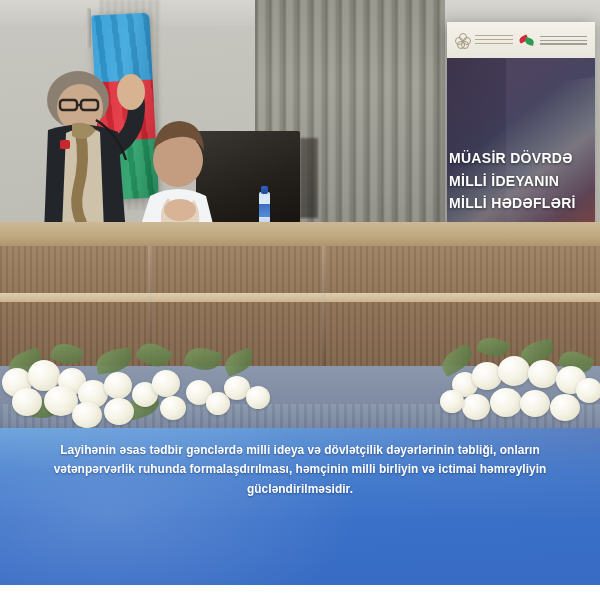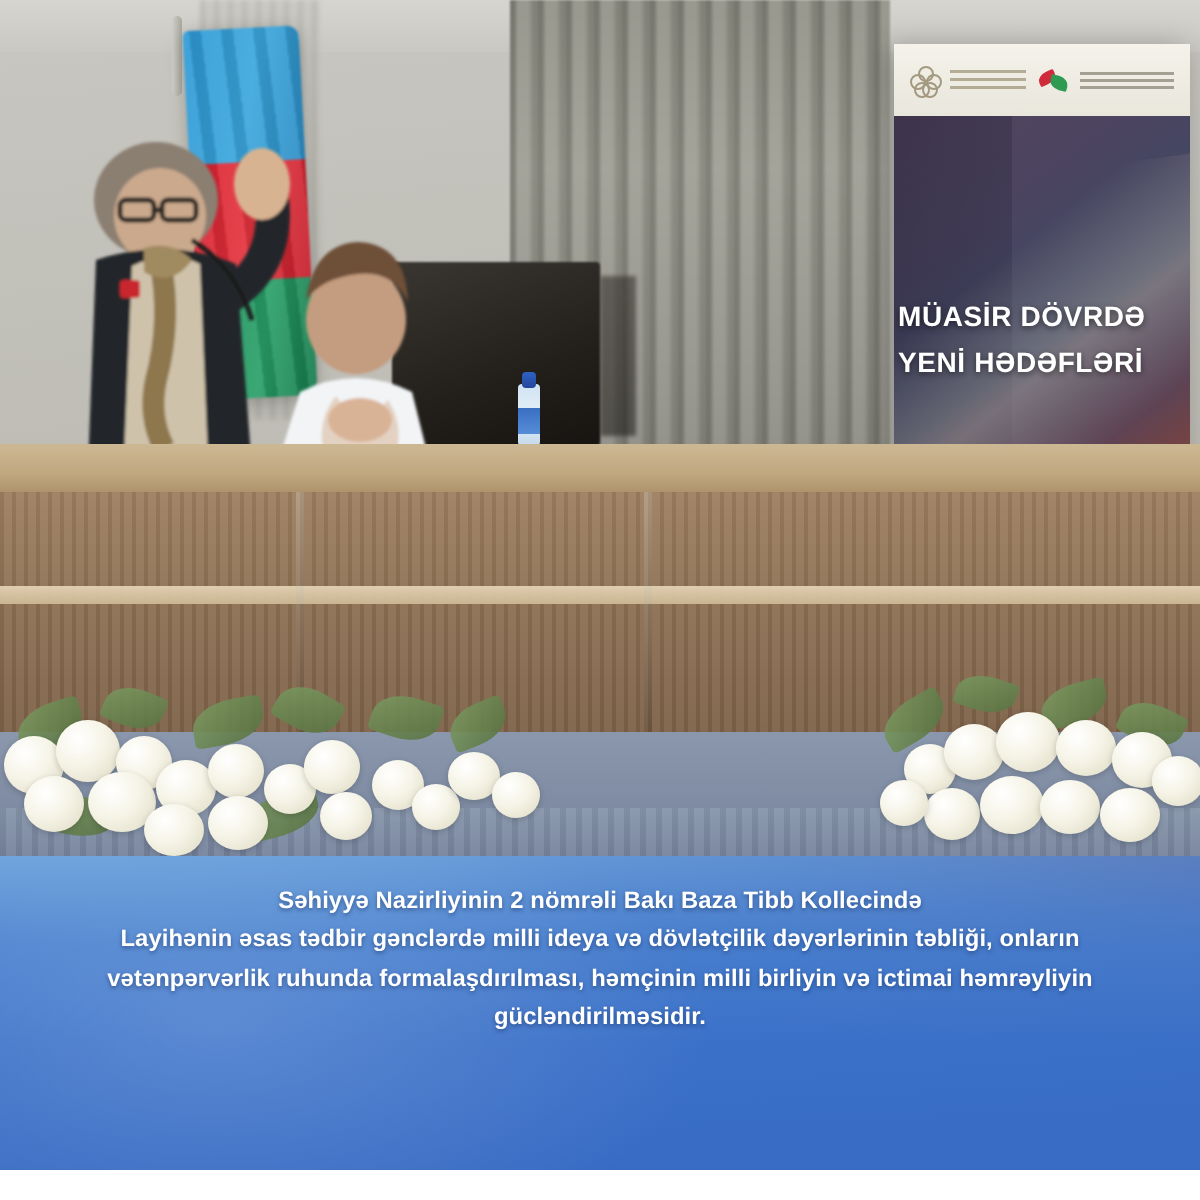--- a/index.html
+++ b/index.html
@@ -355,21 +355,22 @@
             <span class="l2"></span>
         </span>
         <span class="logo-text-b"></span>
       </div>
       <div class="banner-body">
         <div class="banner-dark"></div>
         <div class="banner-sheen"></div>
       </div>
       <div class="banner-title">
         <div>MÜASİR DÖVRDƏ</div>
-        <div>YENİ HƏDƏFLƏRİ</div>
+        <div>MİLLİ İDEYANIN</div>
+        <div>MİLLİ HƏDƏFLƏRİ</div>
       </div>
     </div>
 
     <div class="baki-sign">
       <span>BAKI</span>
     </div>
 
     <div class="bottle">
       <div class="cap"></div>
       <div class="lbl"></div>
@@ -425,21 +426,20 @@
       <div class="rose" style="left:550px;top:394px; width:30px; height:27px;"></div>
       <div class="rose" style="left:576px;top:378px; width:26px; height:25px;"></div>
       <div class="rose" style="left:440px;top:390px; width:24px; height:23px;"></div>
     </div>
   </div>
 
   <div class="caption-wrap">
     <div class="caption-bg"></div>
     <div class="caption-sheen"></div>
     <div class="caption-text">
-      <span class="ln">Səhiyyə Nazirliyinin 2 nömrəli Bakı Baza Tibb Kollecində</span>
       <span class="ln">Layihənin əsas tədbir gənclərdə milli ideya və dövlətçilik dəyərlərinin təbliği, onların</span>
       <span class="ln">vətənpərvərlik ruhunda formalaşdırılması, həmçinin milli birliyin və ictimai həmrəyliyin</span>
       <span class="ln">gücləndirilməsidir.</span>
     </div>
   </div>
 
   <div class="footer-strip"></div>
 </div>
 
 </body></html>

